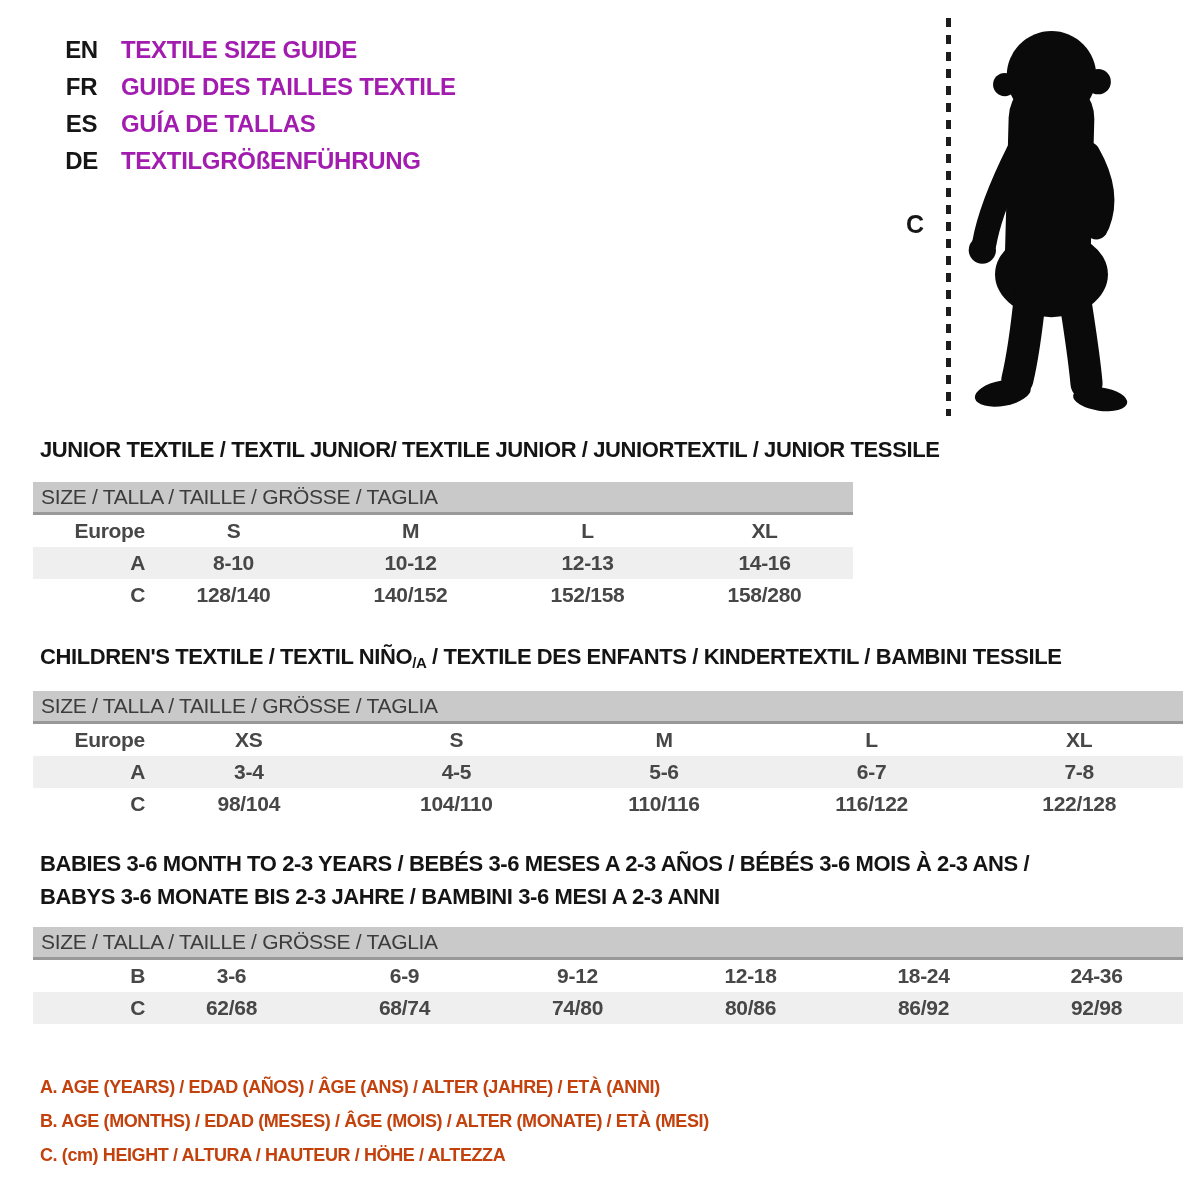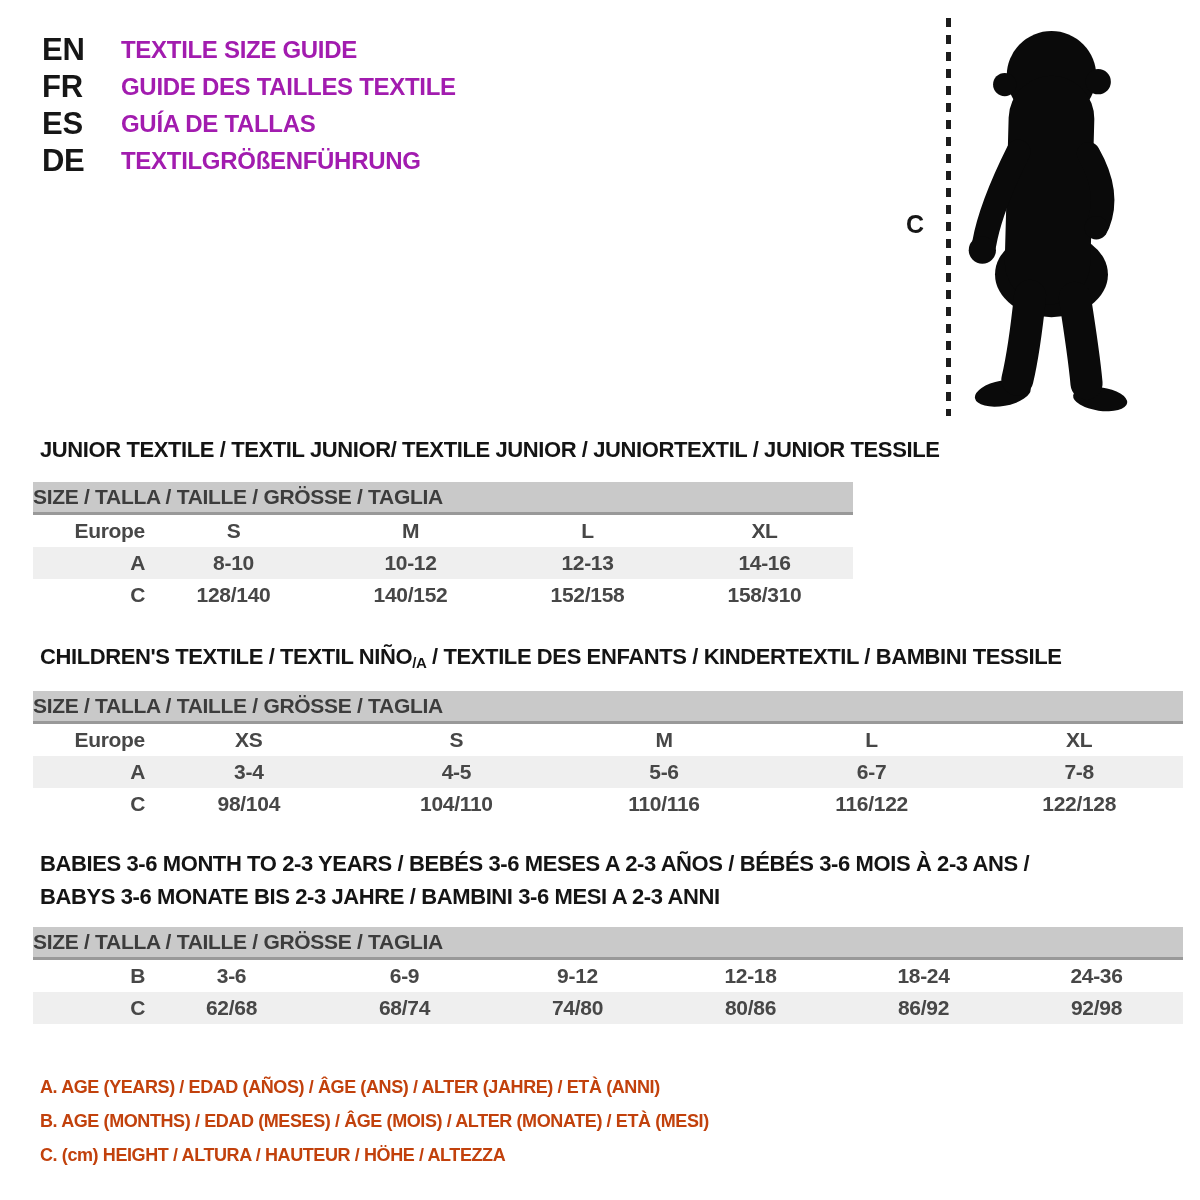--- a/index.html
+++ b/index.html
@@ -9,22 +9,23 @@
     font-family: "Liberation Sans", "DejaVu Sans", sans-serif;
     position: relative;
     overflow: hidden;
     color: #1a1a1a;
   }
 
   
   .lang-list { position: absolute; left: 42px; top: 31px; }
   .lang-row { display: flex; height: 37px; align-items: center; }
   .lang-code {
-    width: 79px; font-size: 31px; font-weight: 700; color: #161616;
+    width: 79px; font-size: 24px; font-weight: 700; color: #161616;
     letter-spacing: -0.3px;
+    text-align: center;
   }
   .lang-name {
     font-size: 24px; font-weight: 700; color: #a21caf;
     letter-spacing: -0.3px; white-space: nowrap;
   }
 
   
   .height-line {
     position: absolute; left: 946px; top: 18px; width: 5px; height: 398px;
     background: repeating-linear-gradient(to bottom, #1c1c1c 0px, #1c1c1c 9px, transparent 9px, transparent 17px);
@@ -43,22 +44,22 @@
   }
   .sub-a { font-size: 15px; vertical-align: -4px; }
 
   
   .size-table { position: absolute; left: 33px; }
   .w-junior { width: 820px; }
   .w-full { width: 1150px; }
   .table-bar {
     height: 30px; line-height: 30px;
     background: #c9c9c9; border-bottom: 3px solid #999999;
-    font-size: 21px; font-weight: 700; color: #3c3c3c;
-    letter-spacing: -0.3px;
+    font-size: 21px; font-weight: 400; color: #3c3c3c;
+    padding-left: 8px; letter-spacing: -0.3px;
   }
   .t-row {
     display: grid; height: 32px; align-items: center;
     font-size: 21px; font-weight: 700; color: #474747;
     letter-spacing: -0.3px;
   }
   .t-row.shaded { background: #efefef; }
   .cols-4 { grid-template-columns: 112px 1fr 1fr 1fr 1fr; }
   .cols-5 { grid-template-columns: 112px 1fr 1fr 1fr 1fr 1fr; }
   .cols-6 { grid-template-columns: 112px 1fr 1fr 1fr 1fr 1fr 1fr; }
@@ -134,21 +135,21 @@
     <span class="val">8-10</span>
     <span class="val">10-12</span>
     <span class="val">12-13</span>
     <span class="val">14-16</span>
   </div>
   <div class="t-row cols-4">
     <span class="lbl">C</span>
     <span class="val">128/140</span>
     <span class="val">140/152</span>
     <span class="val">152/158</span>
-    <span class="val">158/310</span>
+    <span class="val">158/280</span>
   </div>
 </div>
 
 <div class="section-title" style="top:644px;">
   <span>CHILDREN'S TEXTILE / TEXTIL NIÑO</span><span class="sub-a">/A</span><span> / TEXTILE DES ENFANTS / KINDERTEXTIL / BAMBINI TESSILE</span>
 </div>
 <div class="size-table w-full" style="top:691px;">
   <div class="table-bar">SIZE / TALLA / TAILLE / GRÖSSE / TAGLIA</div>
   <div class="t-row cols-5">
     <span class="lbl">Europe</span>

